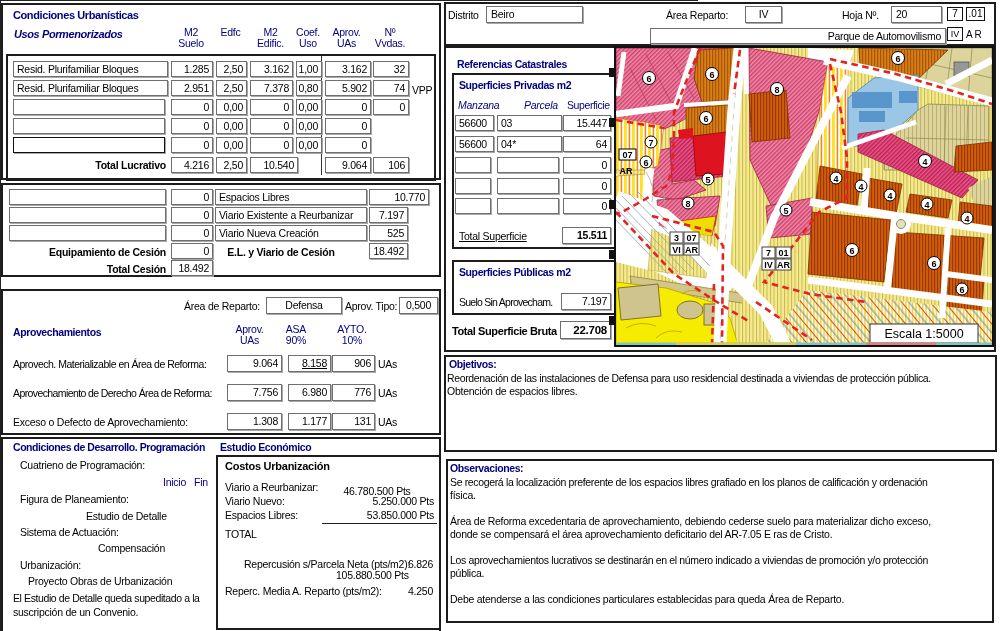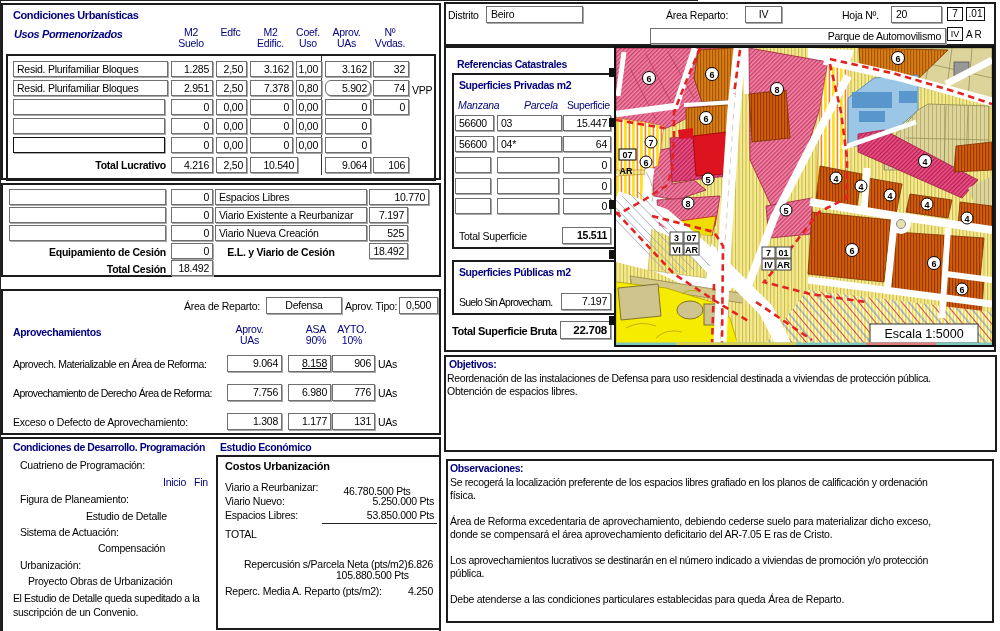--- a/index.html
+++ b/index.html
@@ -46,21 +46,21 @@
 <div class="f num" style="left:250px;top:61px;width:38px;height:14px;">3.162</div>
 <div class="f num" style="left:296px;top:61px;width:21px;height:14px;">1,00</div>
 <div class="f num" style="left:325px;top:61px;width:41px;height:14px;">3.162</div>
 <div class="f num" style="left:373px;top:61px;width:31px;height:14px;">32</div>
 
 <div class="f" style="left:13px;top:80px;width:150px;height:14px;padding-left:3px;">Resid. Plurifamiliar Bloques</div>
 <div class="f num" style="left:171px;top:80px;width:37px;height:14px;">2.951</div>
 <div class="f num" style="left:216px;top:80px;width:26px;height:14px;">2,50</div>
 <div class="f num" style="left:250px;top:80px;width:38px;height:14px;">7.378</div>
 <div class="f num" style="left:296px;top:80px;width:21px;height:14px;">0,80</div>
-<div class="f num" style="left:325px;top:80px;width:41px;height:14px;border-radius:6px;">5.902</div>
+<div class="f num" style="left:325px;top:80px;width:41px;height:14px;">5.902</div>
 <div class="f num" style="left:373px;top:80px;width:31px;height:14px;">74</div>
 <div class="t" style="left:412px;top:84px;">VPP</div>
 
 <div class="f" style="left:13px;top:99px;width:150px;height:14px;"></div>
 <div class="f num" style="left:171px;top:99px;width:37px;height:14px;">0</div>
 <div class="f num" style="left:216px;top:99px;width:26px;height:14px;">0,00</div>
 <div class="f num" style="left:250px;top:99px;width:38px;height:14px;">0</div>
 <div class="f num" style="left:296px;top:99px;width:21px;height:14px;">0,00</div>
 <div class="f num" style="left:325px;top:99px;width:41px;height:14px;">0</div>
 <div class="f num" style="left:373px;top:99px;width:31px;height:14px;">0</div>
@@ -116,21 +116,21 @@
 <div class="t" style="left:150px;top:300px;width:110px;text-align:right;">Área de Reparto:</div>
 
 <div class="f ctr" style="left:266px;top:297px;width:74px;height:15px;">Defensa</div>
 <div class="t" style="left:345px;top:300px;">Aprov. Tipo:</div>
 
 <div class="f ctr" style="left:399px;top:297px;width:37px;height:15px;">0,500</div>
 
 <div class="nt" style="left:13px;top:326px;">Aprovechamientos</div>
 
 <div class="hd" style="left:227px;top:324px;width:45px;">Aprov.<br>UAs</div>
-<div class="hd" style="left:296px;top:324px;width:40px;">ASA<br>90%</div>
+<div class="hd" style="left:276px;top:324px;width:40px;">ASA<br>90%</div>
 <div class="hd" style="left:332px;top:324px;width:40px;">AYTO.<br>10%</div>
 
 <div class="t" style="left:13px;top:358px;letter-spacing:-0.5px;">Aprovech. Materializable en Área de Reforma:</div>
 <div class="f num" style="left:227px;top:355px;width:50px;height:15px;">9.064</div>
 <div class="f num" style="left:288px;top:355px;width:38px;height:15px;text-decoration:underline;">8.158</div>
 <div class="f num" style="left:332px;top:355px;width:38px;height:15px;">906</div>
 <div class="t" style="left:378px;top:358px;">UAs</div>
 
 <div class="t" style="left:13px;top:387px;letter-spacing:-0.6px;">Aprovechamiento de Derecho  Área de Reforma:</div>
 <div class="f num" style="left:227px;top:384px;width:50px;height:15px;">7.756</div>
@@ -221,21 +221,21 @@
 <div class="f num" style="left:563px;top:157px;width:43px;height:14px;">0</div>
 
 <div class="f" style="left:455px;top:178px;width:34px;height:14px;"></div>
 <div class="f" style="left:497px;top:178px;width:60px;height:14px;"></div>
 <div class="f num" style="left:563px;top:178px;width:43px;height:14px;">0</div>
 
 <div class="f" style="left:455px;top:198px;width:34px;height:14px;"></div>
 <div class="f" style="left:497px;top:198px;width:60px;height:14px;"></div>
 <div class="f num" style="left:563px;top:198px;width:43px;height:14px;">0</div>
 
-<div class="t" style="left:459px;top:230px;">Total Superficie</div>
+<div class="t" style="left:459px;top:230px;text-decoration:underline;">Total Superficie</div>
 <div class="f num b" style="left:562px;top:227px;width:44px;height:15px;">15.511</div>
 
 <div style="position:absolute;left:452px;top:260px;width:160px;height:51px;border:2px solid #1c1c1c;background:#fff;"></div>
 <div class="nt" style="left:459px;top:266px;">Superficies Públicas m2</div>
 <div class="t" style="left:459px;top:296px;letter-spacing:-0.75px;">Suelo Sin Aprovecham.</div>
 <div class="f num" style="left:561px;top:293px;width:45px;height:15px;">7.197</div>
 
 <div class="t b" style="left:452px;top:325px;font-size:11px;letter-spacing:-0.4px;">Total Superficie Bruta</div>
 <div class="f num b" style="left:560px;top:321px;width:46px;height:16px;font-size:11.5px;line-height:16px;">22.708</div>
 

